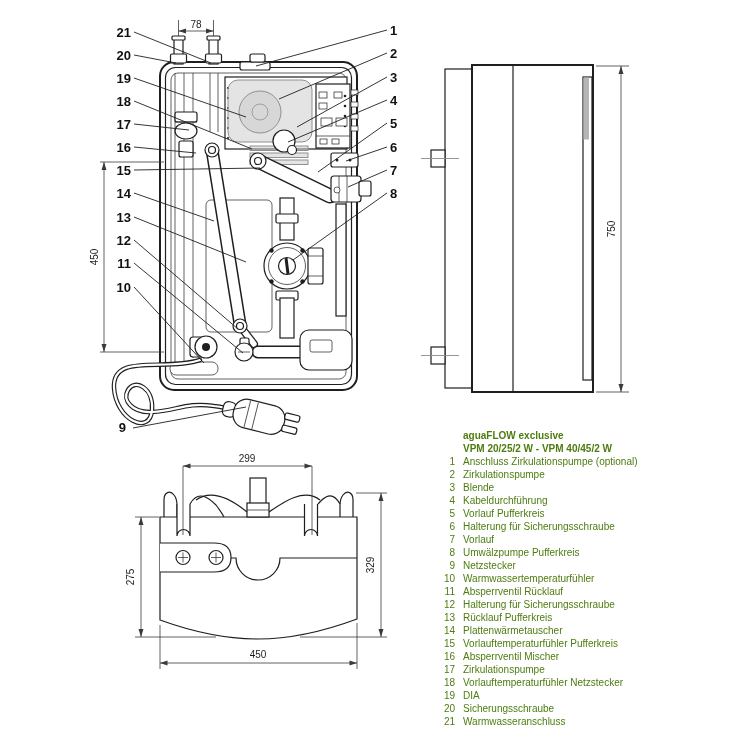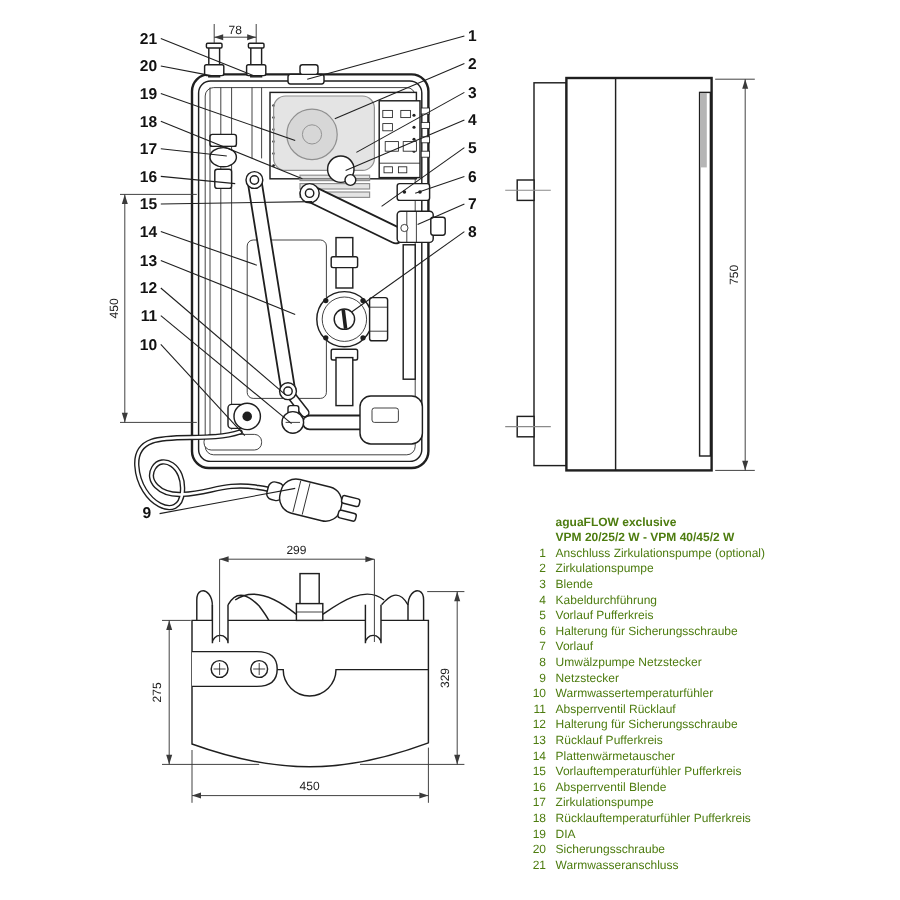--- a/index.html
+++ b/index.html
@@ -392,21 +392,21 @@
   <div class="legend-row">
         <span class="num">6</span>
         <span class="lab">Halterung für Sicherungsschraube</span>
       </div>
   <div class="legend-row">
         <span class="num">7</span>
         <span class="lab">Vorlauf</span>
       </div>
   <div class="legend-row">
         <span class="num">8</span>
-        <span class="lab">Umwälzpumpe Netzstecker</span>
+        <span class="lab">Umwälzpumpe Pufferkreis</span>
       </div>
   <div class="legend-row">
         <span class="num">9</span>
         <span class="lab">Netzstecker</span>
       </div>
   <div class="legend-row">
         <span class="num">10</span>
         <span class="lab">Warmwassertemperaturfühler</span>
       </div>
   <div class="legend-row">
@@ -424,29 +424,29 @@
   <div class="legend-row">
         <span class="num">14</span>
         <span class="lab">Plattenwärmetauscher</span>
       </div>
   <div class="legend-row">
         <span class="num">15</span>
         <span class="lab">Vorlauftemperaturfühler Pufferkreis</span>
       </div>
   <div class="legend-row">
         <span class="num">16</span>
-        <span class="lab">Absperrventil Blende</span>
+        <span class="lab">Absperrventil Mischer</span>
       </div>
   <div class="legend-row">
         <span class="num">17</span>
         <span class="lab">Zirkulationspumpe</span>
       </div>
   <div class="legend-row">
         <span class="num">18</span>
-        <span class="lab">Rücklauftemperaturfühler Pufferkreis</span>
+        <span class="lab">Vorlauftemperaturfühler Netzstecker</span>
       </div>
   <div class="legend-row">
         <span class="num">19</span>
         <span class="lab">DIA</span>
       </div>
   <div class="legend-row">
         <span class="num">20</span>
         <span class="lab">Sicherungsschraube</span>
       </div>
   <div class="legend-row">

